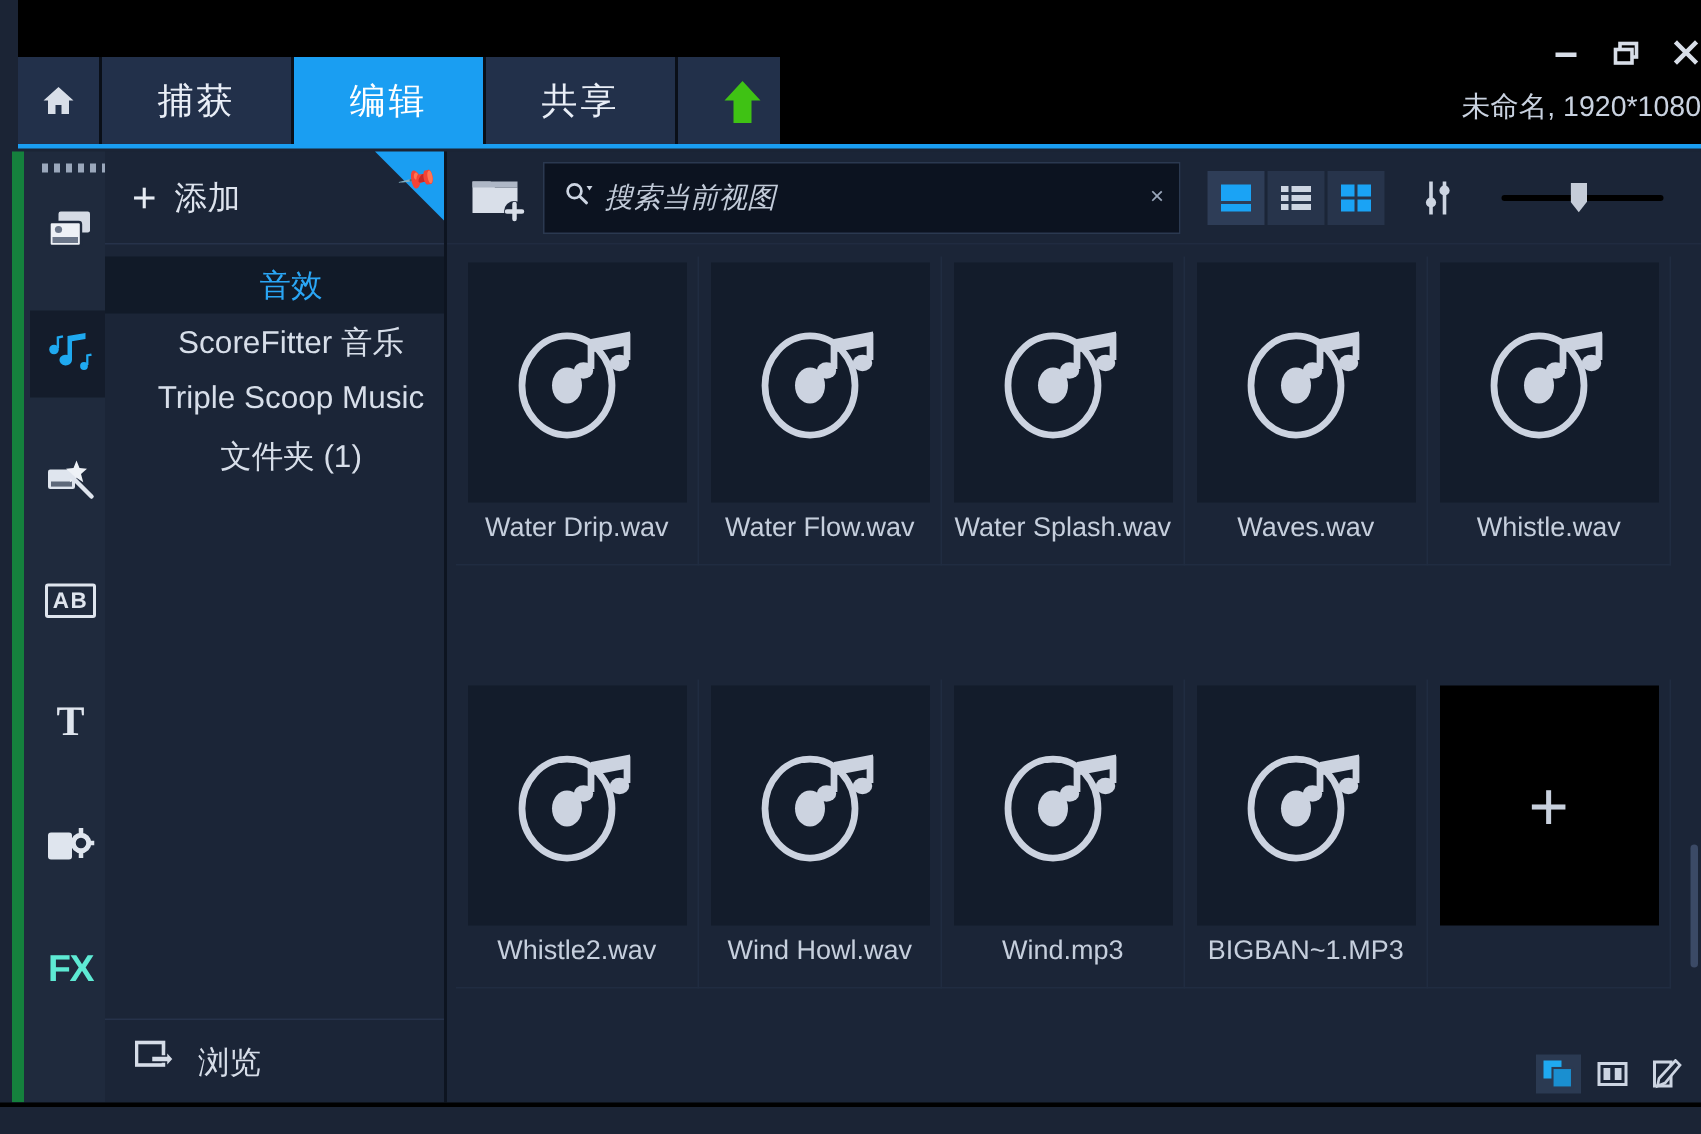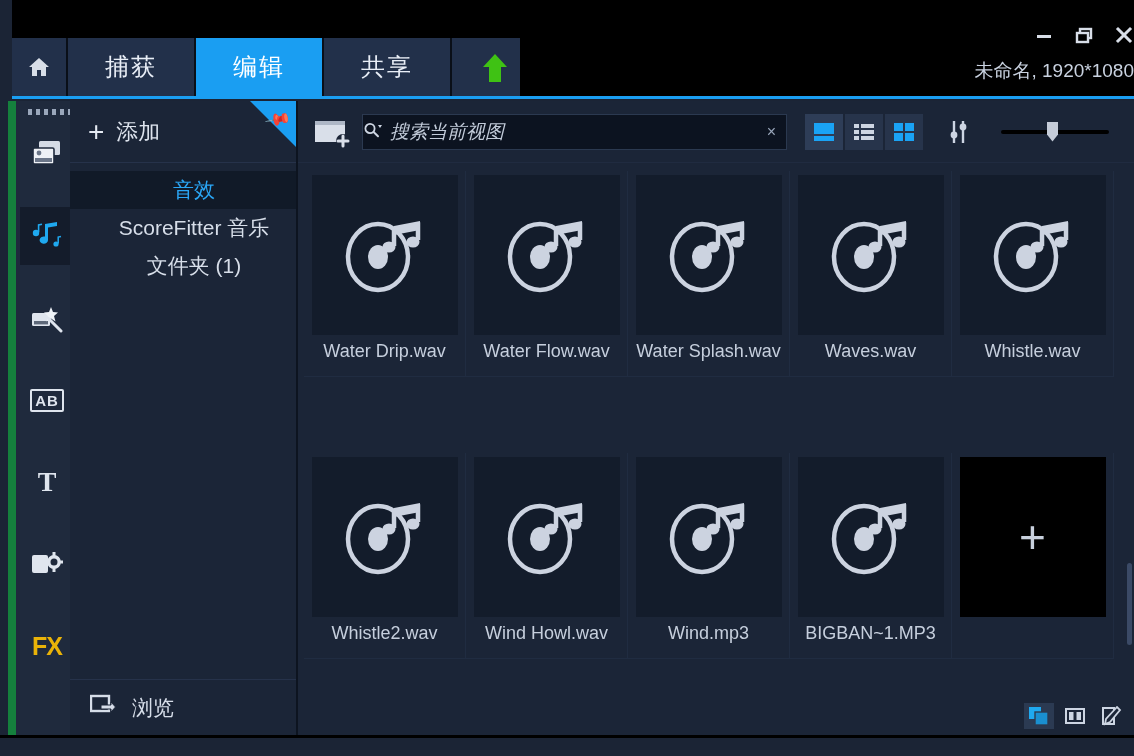--- a/index.html
+++ b/index.html
@@ -81,21 +81,21 @@
   .rail-text {
     color: #dfe5ee; font-size: 28px; font-weight: bold;
     font-family: "Liberation Serif", serif;
   }
   .rail-ab {
     color: #dfe5ee; font-size: 15px; font-weight: bold;
     border: 2px solid #dfe5ee; padding: 1px 3px; border-radius: 2px;
     letter-spacing: 1px;
   }
   .rail-fx {
-    color: #eab308; font-size: 25px; font-weight: bold;
+    color: #5eead4; font-size: 25px; font-weight: bold;
     letter-spacing: -1px;
   }
 
   
   .treepanel {
     position: absolute; left: 70px; top: 101px;
     width: 228px; height: 634px;
     background: #1b2537;
     border-right: 2px solid #0d1420;
   }
@@ -142,23 +142,23 @@
     background: #1b2537;
   }
   .toolbar {
     height: 62px; display: flex; align-items: center;
     padding: 0 10px 0 14px; gap: 10px;
     border-bottom: 1px solid #202b40;
   }
   .folder-add { width: 40px; height: 36px; cursor: pointer; }
   .searchbox {
     position: relative;
-    flex: 0 0 425px; height: 36px;
+    flex: 0 0 425px; height: 48px;
     background: #0c1320; border: 1px solid #2b3950;
-    display: flex; align-items: center; padding: 0 0; gap: 7px;
+    display: flex; align-items: center; padding: 0 13px; gap: 7px;
   }
   .search-placeholder {
     color: #c2cbd9; font-size: 19px; font-style: italic;
   }
   .search-clear {
     position: absolute; right: 10px; top: 50%;
     transform: translateY(-50%);
     color: #9aa7bb; font-size: 16px; cursor: pointer;
   }
   .viewgroup { display: flex; gap: 2px; margin-left: 8px; }
@@ -379,20 +379,23 @@
     </div>
 
     <div class="tree-list">
       <div class="tree-item selected">
         <span>音效</span>
       </div>
       <div class="tree-item">
         <span>ScoreFitter 音乐</span>
       </div>
       <div class="tree-item">
+        <span>Triple Scoop Music</span>
+      </div>
+      <div class="tree-item">
         <span>文件夹 (1)</span>
       </div>
     </div>
 
     <div class="tree-footer">
       <span>
         <svg width="26" height="24" viewBox="0 0 26 24">
           <rect x="1" y="2" width="18" height="15" fill="none" stroke="#d6dde8" stroke-width="2.4"></rect>
           <path d="M11 11 L21 11 L21 8 L25.5 13 L21 18 L21 15 L11 15 Z" fill="#d6dde8" stroke="#1b2537" stroke-width="1"></path>
         </svg>

